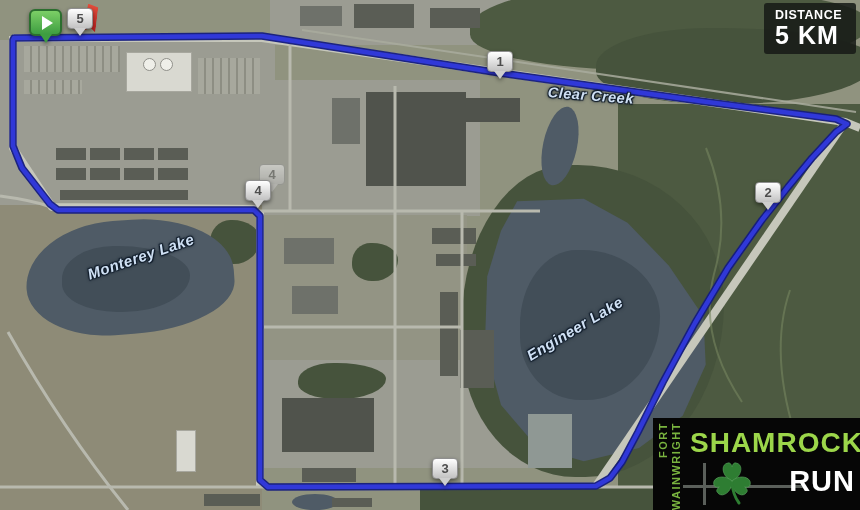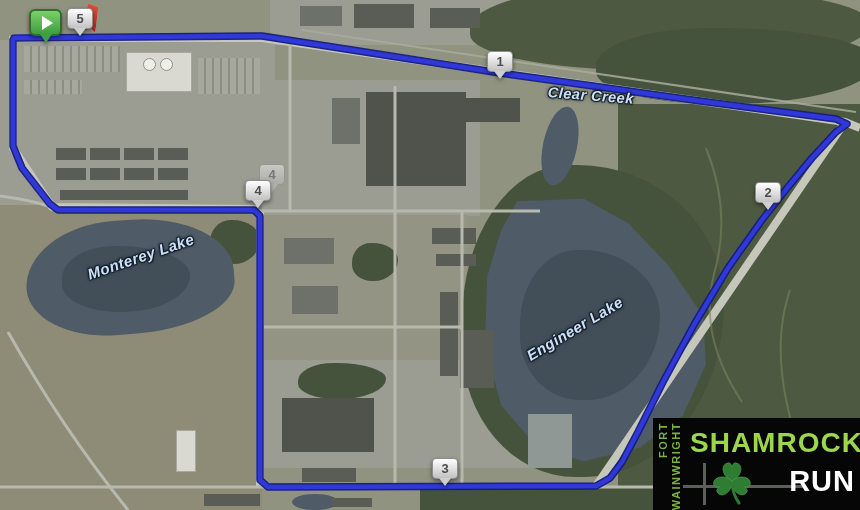--- a/index.html
+++ b/index.html
@@ -185,20 +185,24 @@
   <div class="marker" style="left:432px;top:458px;">3</div>
   <div class="marker ghost" style="left:259px;top:164px;">4</div>
   <div class="marker" style="left:245px;top:180px;">4</div>
   <div class="flag" style="left:86px;top:4px;"></div>
   <div class="marker" style="left:67px;top:8px;">5</div>
 
   <div class="start-marker" style="left:29px;top:9px;">
     <div class="play-tri"></div>
   </div>
 
+  <div class="badge">
+    <div class="badge-label">DISTANCE</div>
+    <div class="badge-value">5 KM</div>
+  </div>
 
   <div class="logo">
     <div class="logo-vert">
       <span>FORT</span>
       <span>WAINWRIGHT</span>
     </div>
     <div class="logo-title">SHAMROCK</div>
     <div class="cross-h"></div>
     <div class="cross-v"></div>
     <svg class="shamrock" width="42" height="48" viewBox="0 0 42 48">

